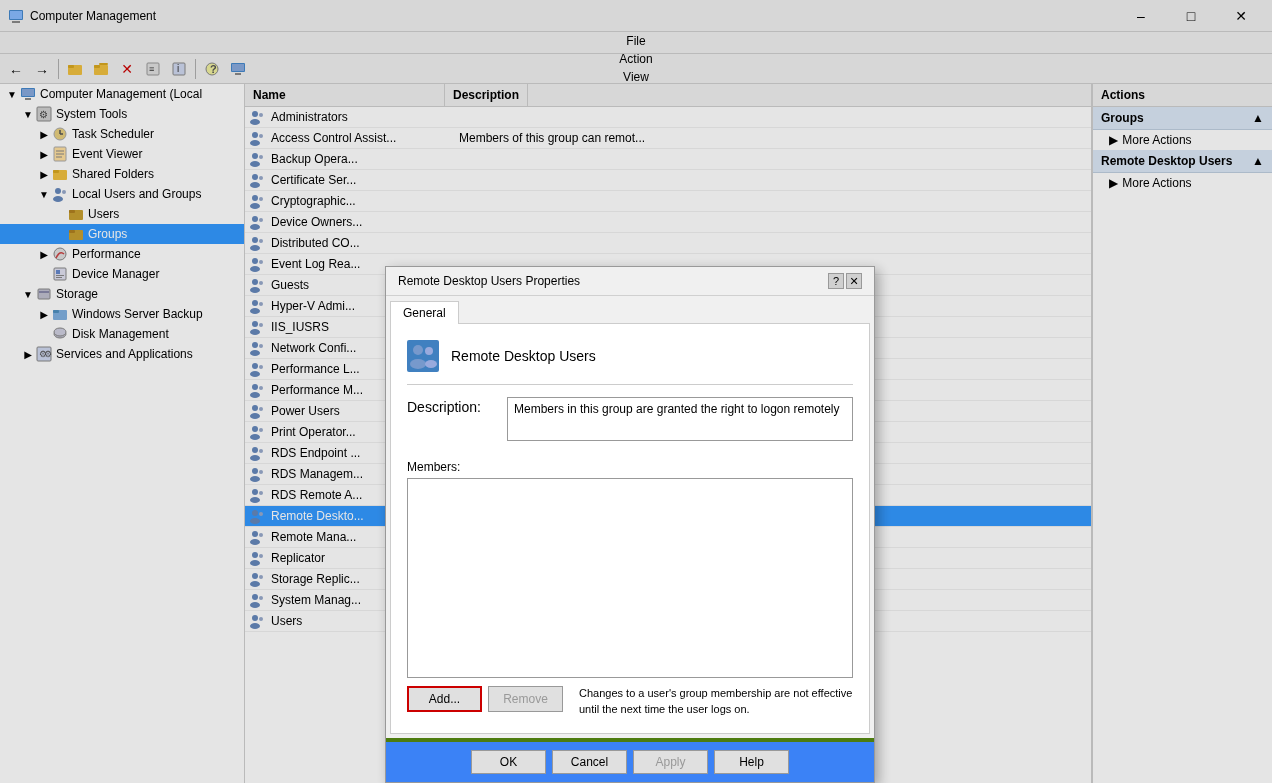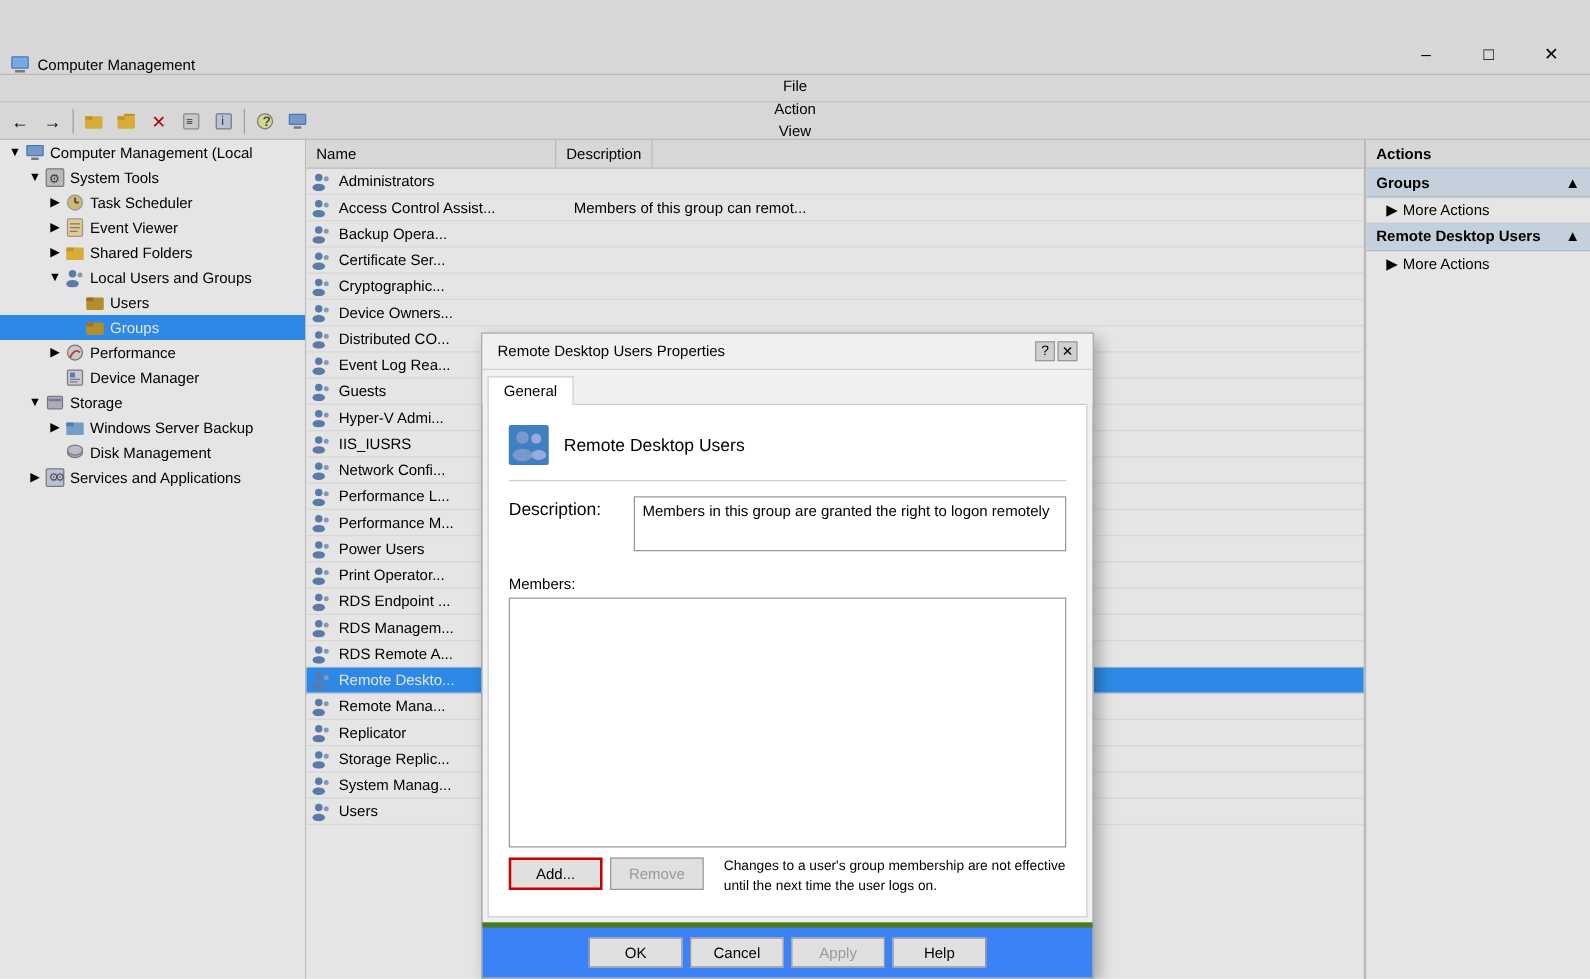--- a/index.html
+++ b/index.html
@@ -3,24 +3,23 @@
   <meta charset="utf-8">
   <style>
     * { box-sizing: border-box; margin: 0; padding: 0; }
     body { font-family: 'Segoe UI', Tahoma, Geneva, Verdana, sans-serif; font-size: 12px; background: #f0f0f0; overflow: hidden; }
 
     
     .title-bar {
       background: #f0f0f0;
       height: 32px;
       display: flex;
-      align-items: flex-end;
+      align-items: center;
       padding: 0 8px;
       border-bottom: 1px solid #d0d0d0;
-      margin-top: 28px;
     }
     .title-bar-icon { width: 16px; height: 16px; margin-right: 6px; }
     .title-bar-title { font-size: 12px; flex: 1; }
     .title-bar-controls { display: flex; gap: 4px; margin-left: auto; }
     .title-bar-btn {
       width: 46px; height: 32px;
       border: none; background: transparent;
       font-size: 14px; cursor: pointer;
       display: flex; align-items: center; justify-content: center;
     }
@@ -109,21 +108,21 @@
     }
     .list-header {
       display: flex;
       background: #f0f0f0;
       border-bottom: 1px solid #d0d0d0;
       font-size: 12px;
     }
     .list-header-col {
       padding: 4px 8px;
       border-right: 1px solid #d0d0d0;
-      font-weight: normal;
+      font-weight: bold;
     }
     .list-header-col:first-child { width: 200px; }
     .list-row {
       display: flex;
       align-items: center;
       padding: 2px 4px;
       border-bottom: 1px solid #f0f0f0;
       cursor: pointer;
       font-size: 12px;
     }

